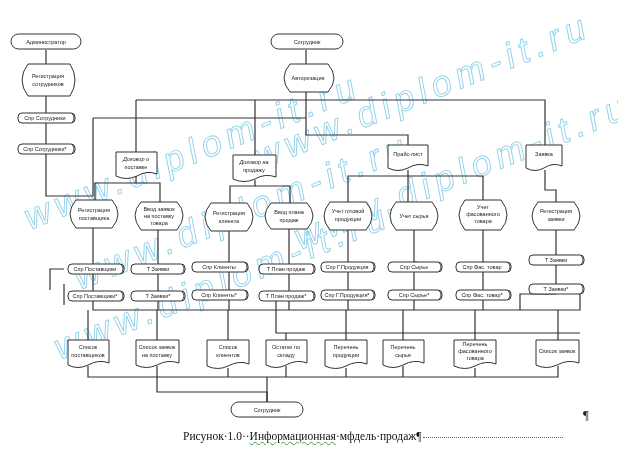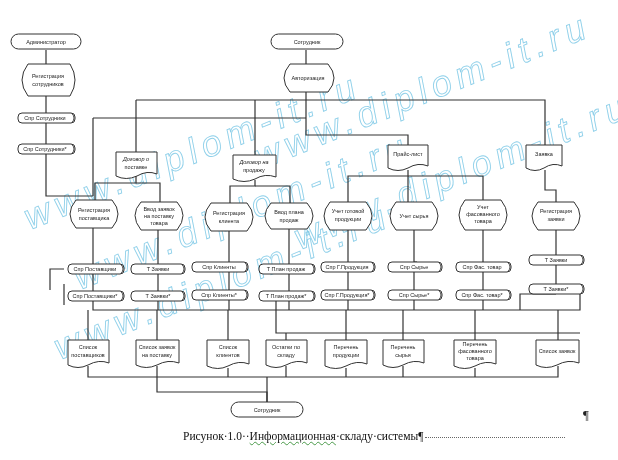--- a/index.html
+++ b/index.html
@@ -324,13 +324,13 @@
       <text class="lbl" x="475" y="360" text-anchor="middle">товара</text>
     </g>
     <g>
       <path class="shp" d="M536 340 H579 V363 Q568 359 557 365 Q546 370 536 365 Z"></path>
       <text class="lbl" x="557" y="353" text-anchor="middle">Список заявок</text>
     </g>
   </g>
 </svg>
 
 <div class="pilcrow">¶</div>
-<div class="caption"><span>Рисунок·1.0··</span><span class="wavy">Информационная</span><span>·складу·системы¶</span><span class="dots"></span></div>
+<div class="caption"><span>Рисунок·1.0··</span><span class="wavy">Информационная</span><span>·мфдель·продаж¶</span><span class="dots"></span></div>
 
 </body></html>

